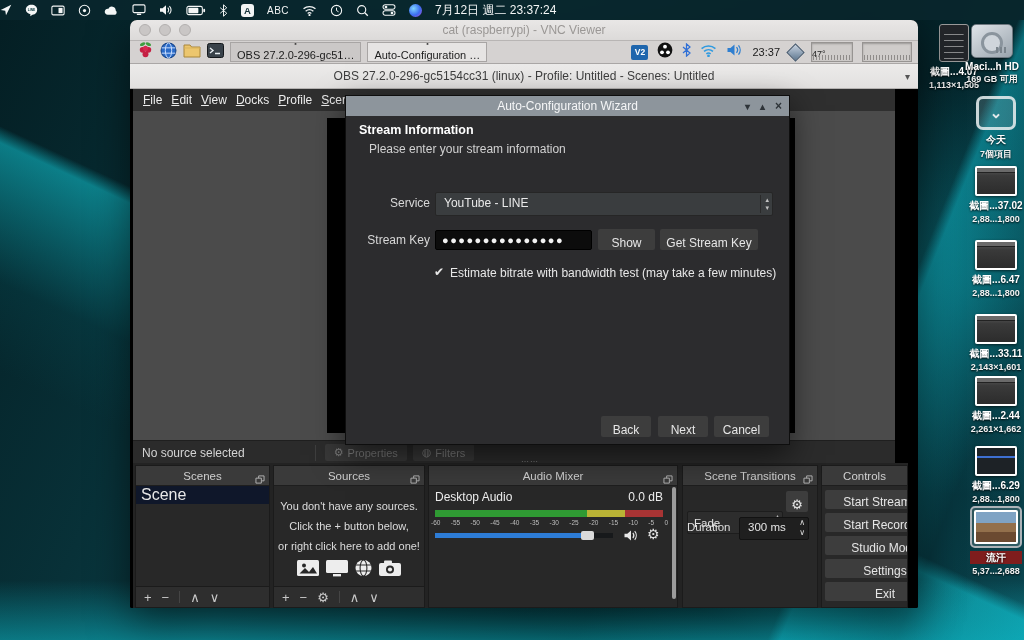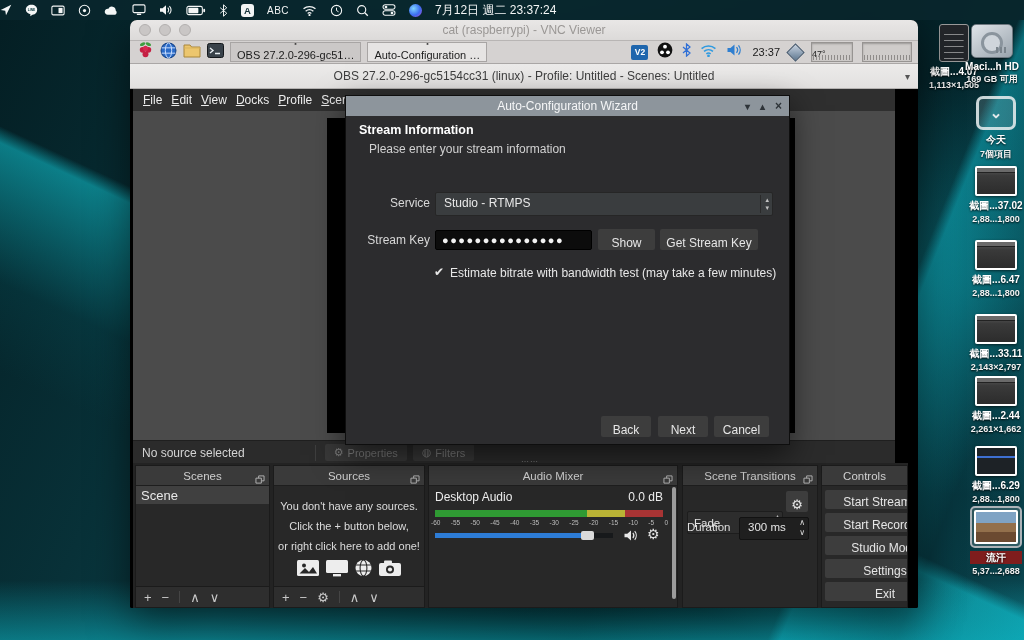--- a/index.html
+++ b/index.html
@@ -83,21 +83,21 @@
   .sbtns{display:flex;gap:6px;margin-left:70px;border-left:1px solid #3e3e3e;padding-left:9px;height:16px;align-items:center;}
   .sbtn{height:17px;display:flex;align-items:center;gap:4px;padding:0 9px;background:#383838;border-radius:2px;color:#7d7d7d;font-size:11px;}
   .docks{left:0;top:374px;width:775px;height:147px;background:#232323;overflow:hidden;}
   .panel{position:absolute;top:2px;height:143px;background:#282828;border:1px solid #1b1b1b;box-sizing:border-box;overflow:hidden;}
   .phead{height:19px;background:#3a3a3a;display:flex;align-items:center;justify-content:center;position:relative;border-bottom:1px solid #1e1e1e;}
   .ptitle{font-size:11.5px;color:#cfcfcf;}
   .popout{position:absolute;right:4px;top:4px;}
   .ptoolbar{position:absolute;left:0;right:0;bottom:0;height:20px;background:#2e2e2e;border-top:1px solid #1b1b1b;
     display:flex;align-items:center;gap:10px;padding-left:8px;color:#c9c9c9;font-size:13px;}
   .tdiv{width:1px;height:12px;background:#454545;}
-  .scene-row{height:18px;background:#404040;color:#e8e8e8;font-size:13px;display:flex;align-items:center;padding-left:5px;}
+  .scene-row{height:18px;background:#0f172a;color:#e8e8e8;font-size:16px;display:flex;align-items:center;padding-left:5px;}
   .src-body{position:absolute;left:0;right:0;top:19px;bottom:20px;display:flex;flex-direction:column;align-items:center;justify-content:center;}
   .src-line{font-size:11px;color:#dcdcdc;line-height:20px;white-space:nowrap;}
   .src-icons{display:flex;gap:5px;margin-top:3px;}
   .btn{background:#3d3d3d;border-radius:2px;color:#e6e6e6;font-size:12px;display:flex;align-items:flex-end;justify-content:center;}
   
   .mix-name{position:absolute;left:6px;top:24px;font-size:12px;color:#ededed;}
   .mix-db{position:absolute;right:14px;top:24px;font-size:12px;color:#ededed;}
   .meter{position:absolute;left:6px;right:14px;top:44px;height:7px;
     background:linear-gradient(90deg,#2f9a33 0 66.5%, #b9b335 66.5% 83.3%, #a83434 83.3% 100%);}
   .ticks{position:absolute;left:2px;right:9px;top:53px;display:flex;justify-content:space-between;}
@@ -249,21 +249,21 @@
       <div class="tb"></div>
     </div>
   <div class="dlabel">截圖...6.47</div>
   <div class="dsub">2,88...1,800</div>
 </div>
 <div class="abs dicon" style="left:952px;top:314px;">
   <div class="thumb">
       <div class="tb"></div>
     </div>
   <div class="dlabel">截圖...33.11</div>
-  <div class="dsub">2,143×2,797</div>
+  <div class="dsub">2,143×1,601</div>
 </div>
 <div class="abs dicon" style="left:952px;top:376px;">
   <div class="thumb">
       <div class="tb"></div>
     </div>
   <div class="dlabel">截圖...2.44</div>
   <div class="dsub">2,261×1,662</div>
 </div>
 <div class="abs dicon" style="left:952px;top:446px;">
   <div class="thumb thumb-term">
@@ -583,21 +583,21 @@
       <span>▾</span>
       <span>▴</span>
       <span style="font-size:12px;">×</span>
     </span>
   </div>
   <div class="wheading">Stream Information</div>
   <div class="wsub">Please enter your stream information</div>
 
   <span class="flabel" style="left:0;top:100px;">Service</span>
   <div class="wcombo">
-    <span class="cv">Studio - RTMPS</span>
+    <span class="cv">YouTube - LINE</span>
     <span class="sp">
         <span>▴</span>
         <span>▾</span>
       </span>
   </div>
 
   <span class="flabel" style="left:0;top:137px;">Stream Key</span>
   <div class="keyfield">●●●●●●●●●●●●●●●</div>
   <div class="btn wbtn" style="left:252px;top:133px;width:57px;">
       <span>Show</span>

